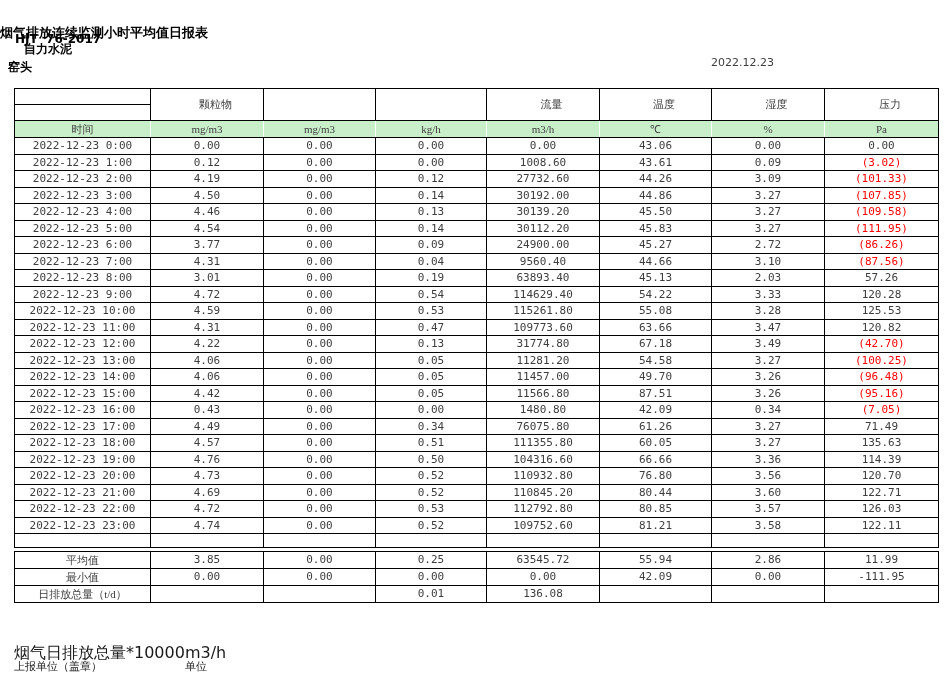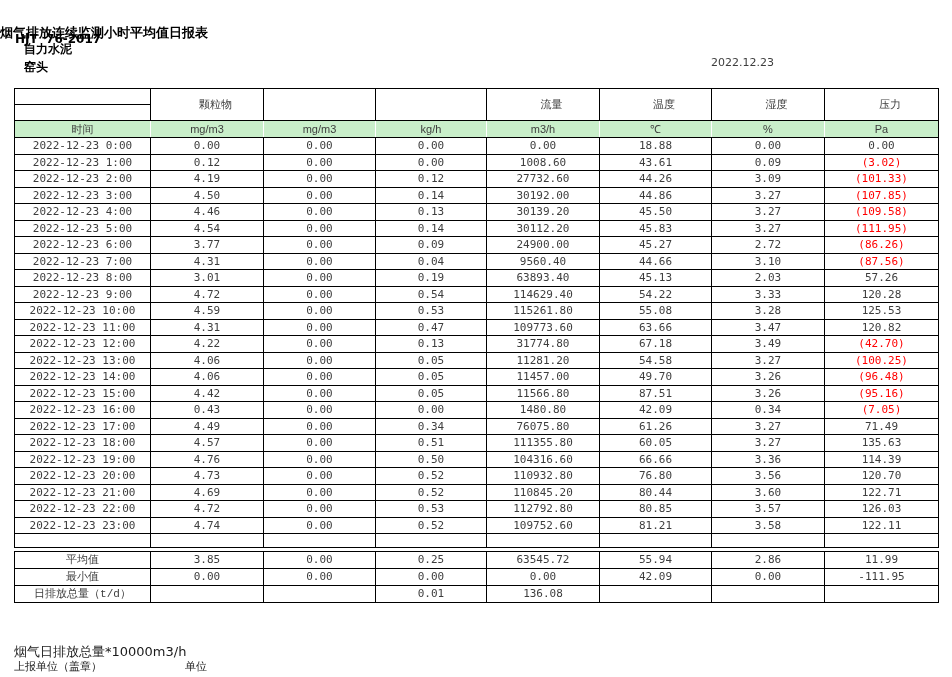--- a/index.html
+++ b/index.html
@@ -3,46 +3,46 @@
 <meta charset="utf-8">
 <style>
   html,body{margin:0;padding:0;}
   body{
     width:952px;height:677px;background:#ffffff;position:relative;overflow:hidden;
     font-family:"DejaVu Sans",sans-serif;color:#3d3d3d;
   }
   .doc-code{position:absolute;left:15px;top:4px;font-weight:bold;font-size:12px;color:#000;white-space:pre;margin-top:28px;}
   .title{position:absolute;left:0;top:24px;width:940px;text-align:left;font-weight:bold;font-size:13px;color:#000;}
   .company{position:absolute;left:12px;top:41px;font-weight:bold;font-size:12px;color:#000;margin-left:12px;}
-  .station{position:absolute;left:24px;top:59px;font-weight:bold;font-size:12px;color:#000;}
+  .station{position:absolute;left:8px;top:59px;font-weight:bold;font-size:12px;color:#000;}
   .report-date{position:absolute;left:711px;top:56px;font-size:11px;color:#3d3d3d;}
 
   table{
     border-collapse:collapse;table-layout:fixed;
     font-family:"DejaVu Sans Mono","DejaVu Sans",sans-serif;
     font-size:11px;color:var(--cell-text,#3d3d3d);
   }
   td{border:1px solid #000;text-align:center;padding:0 2px;overflow:hidden;white-space:nowrap;}
   .main-table{position:absolute;left:14px;top:88px;width:924px;}
   .sum-table{position:absolute;left:14px;top:551px;width:924px;}
   .main-table tr.hgroup td{height:15px;line-height:15px;font-family:Liberation Serif, serif;padding-left:19px;}
   .main-table tr.hunits td{
     height:16px;line-height:16px;background:var(--header-fill,#c9efca);
     border-left:1px solid #fff;border-right:1px solid #fff;
-    font-family:Liberation Sans, sans-serif;
+    font-family:Liberation Serif, serif;
   }
   .main-table tr.hunits td:first-child{border-left:1px solid #000;}
   .main-table tr.hunits td:last-child{border-right:1px solid #000;}
   .main-table tr.datarow td{height:15.5px;line-height:15.5px;}
   .main-table tr.emptyrow td{height:13px;line-height:13px;}
   .sum-table tr td{height:16px;line-height:16px;}
-  .sum-table td.sum-label{font-family:Liberation Mono, monospace;}
+  .sum-table td.sum-label{font-family:Liberation Serif, serif;}
   td.neg{color:var(--neg-color,#ff0000);}
 
-  .foot-note{position:absolute;left:14px;top:643px;font-size:13px;color:#1a1a1a;}
+  .foot-note{position:absolute;left:14px;top:643px;font-size:16px;color:#1a1a1a;}
   .foot-report{position:absolute;left:14px;top:659px;font-size:11px;color:#1a1a1a;}
   .foot-unit{position:absolute;left:185px;top:659px;font-size:11px;color:#1a1a1a;}
 </style>
 </head>
 <body>
 
 <div class="doc-code">HJT  76-2017</div>
 <div class="title">烟气排放连续监测小时平均值日报表</div>
 <div class="company">自力水泥</div>
 <div class="station">窑头</div>
@@ -83,21 +83,21 @@
       <td>%</td>
       <td>Pa</td>
     </tr>
 
   <tr class="datarow">
         <td>2022-12-23 0:00</td>
         <td>0.00</td>
         <td>0.00</td>
         <td>0.00</td>
         <td>0.00</td>
-        <td>18.88</td>
+        <td>43.06</td>
         <td>0.00</td>
         <td>0.00</td>
       </tr>
       <tr class="datarow">
         <td>2022-12-23 1:00</td>
         <td>0.12</td>
         <td>0.00</td>
         <td>0.00</td>
         <td>1008.60</td>
         <td>43.61</td>

